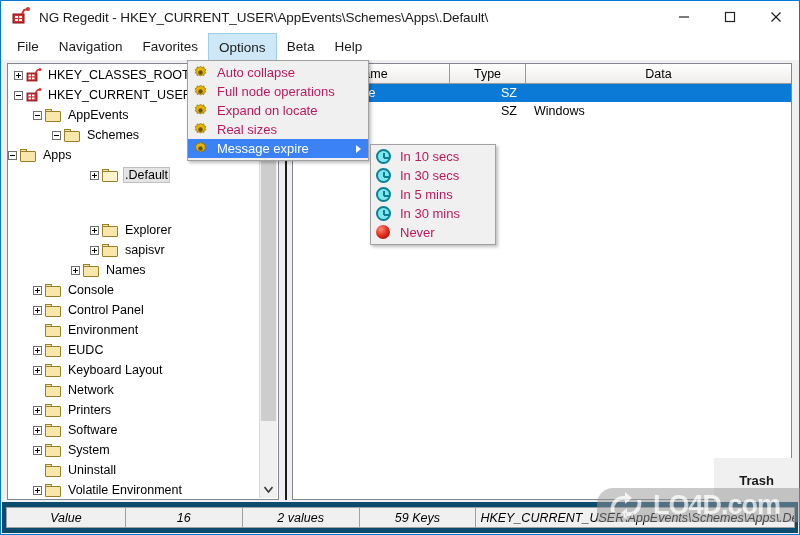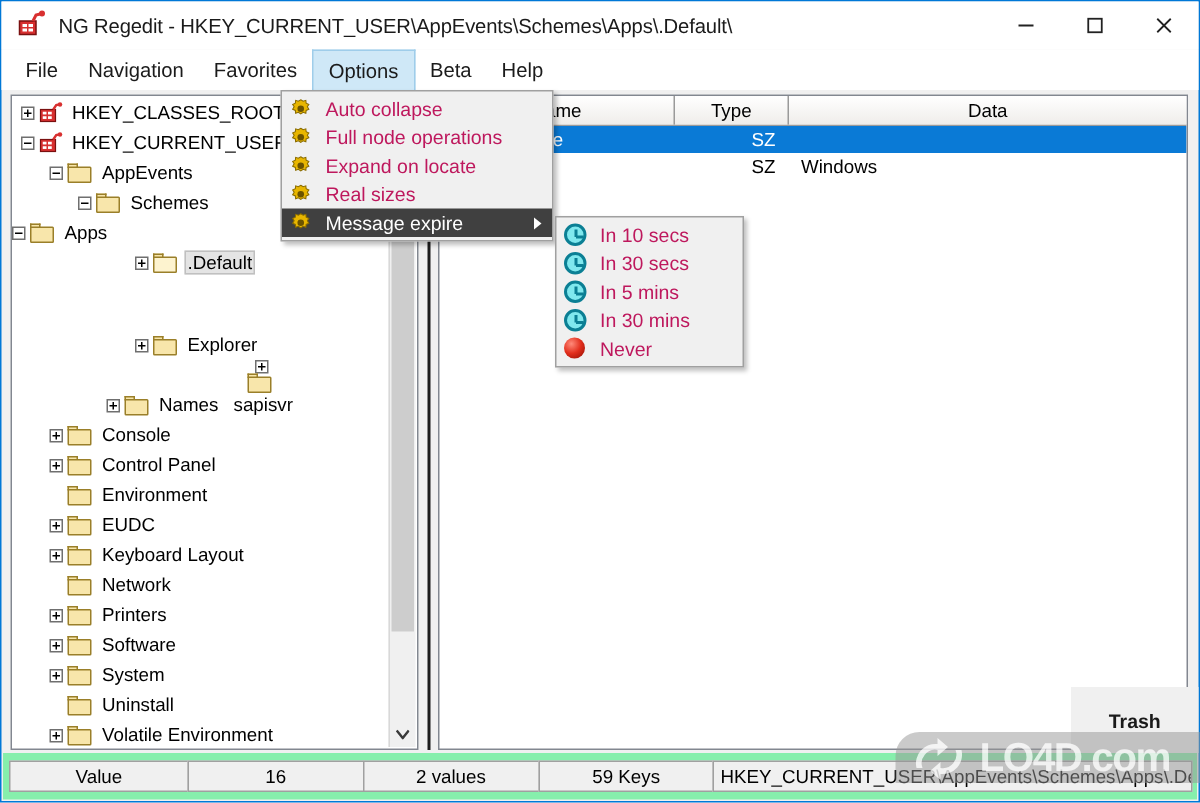--- a/index.html
+++ b/index.html
@@ -272,25 +272,26 @@
     font-size: 13px;
     font-weight: bold;
     color: #1a1a1a;
   }
 
   
   .statusbar {
     position: absolute;
     left: 1px; bottom: 1px;
     width: 796px; height: 31px;
-    background: #86efac;
+    background: #0c4a6e;
     display: flex;
     align-items: center;
     padding: 0 4px;
     box-sizing: border-box;
+    font-style: italic;
   }
   .scell {
     height: 21px;
     border: 1px solid #a0a0a0;
     background: #f0f0f0;
     margin-right: -1px;
     display: flex;
     align-items: center;
     justify-content: center;
     font-size: 12.5px;
@@ -319,21 +320,21 @@
   }
   .mrow {
     height: 19px;
     display: flex;
     align-items: center;
     font-size: 13px;
     color: #be185d;
     padding-left: 4px;
     position: relative;
   }
-  .mrow.hl { background: #404040; color: #fff; }
+  .mrow.hl { background: #3b82f6; color: #fff; }
   .micon { width: 17px; height: 15px; flex: none; margin-right: 8px; position: relative; }
   .marrow {
     position: absolute;
     right: 7px;
     width: 0; height: 0;
     border-left: 5px solid currentColor;
     border-top: 4px solid transparent;
     border-bottom: 4px solid transparent;
   }
   .submenu {
@@ -512,21 +513,21 @@
             <span class="tlabel">.Default</span>
           </div>
           <div class="trow" style="padding-left: 82px; margin-top: 35px;">
             <span class="tnode plus"></span>
             <span class="folder">
               <span class="ft"></span>
               <span class="fb"></span>
             </span>
             <span class="tlabel">Explorer</span>
           </div>
-          <div class="trow" style="padding-left: 82px; flex-direction: column;">
+          <div class="trow" style="padding-left: 82px;">
             <span class="tnode plus"></span>
             <span class="folder">
               <span class="ft"></span>
               <span class="fb"></span>
             </span>
             <span class="tlabel">sapisvr</span>
           </div>
           <div class="trow" style="padding-left: 63px;">
             <span class="tnode plus"></span>
             <span class="folder">

